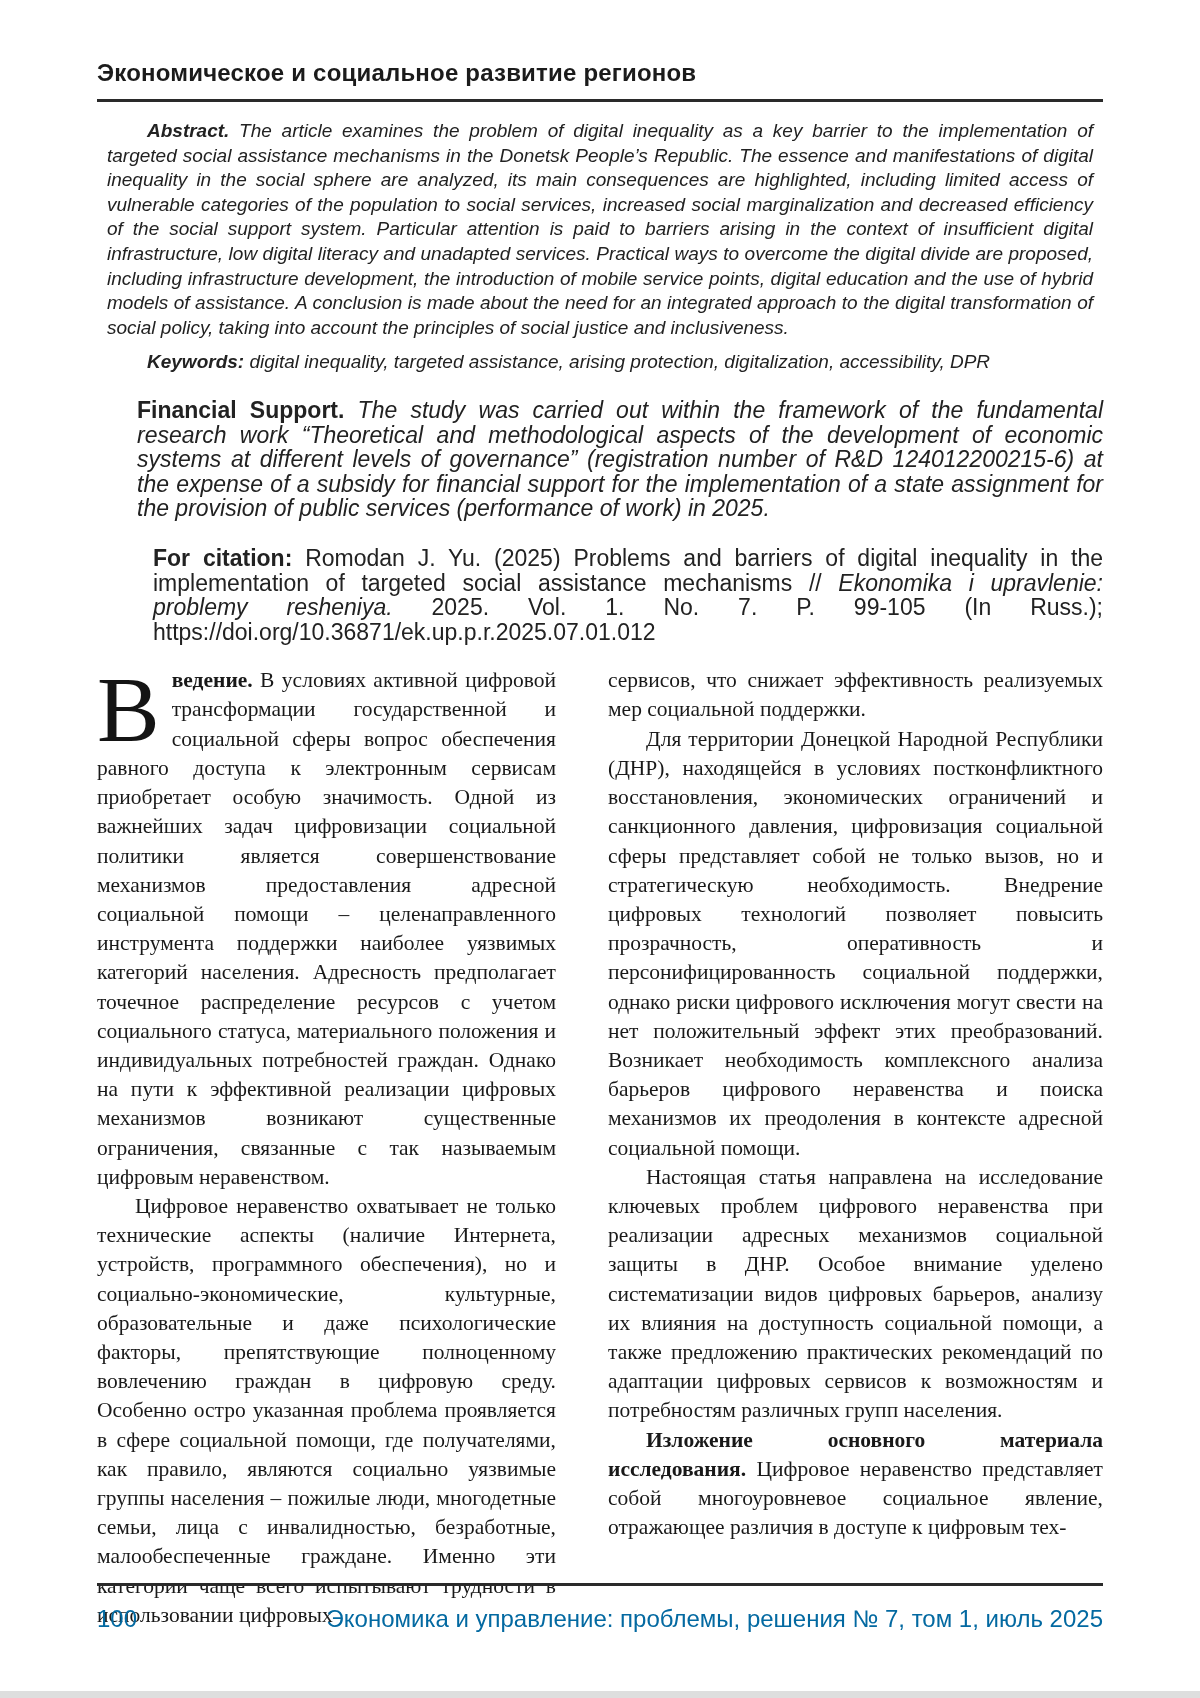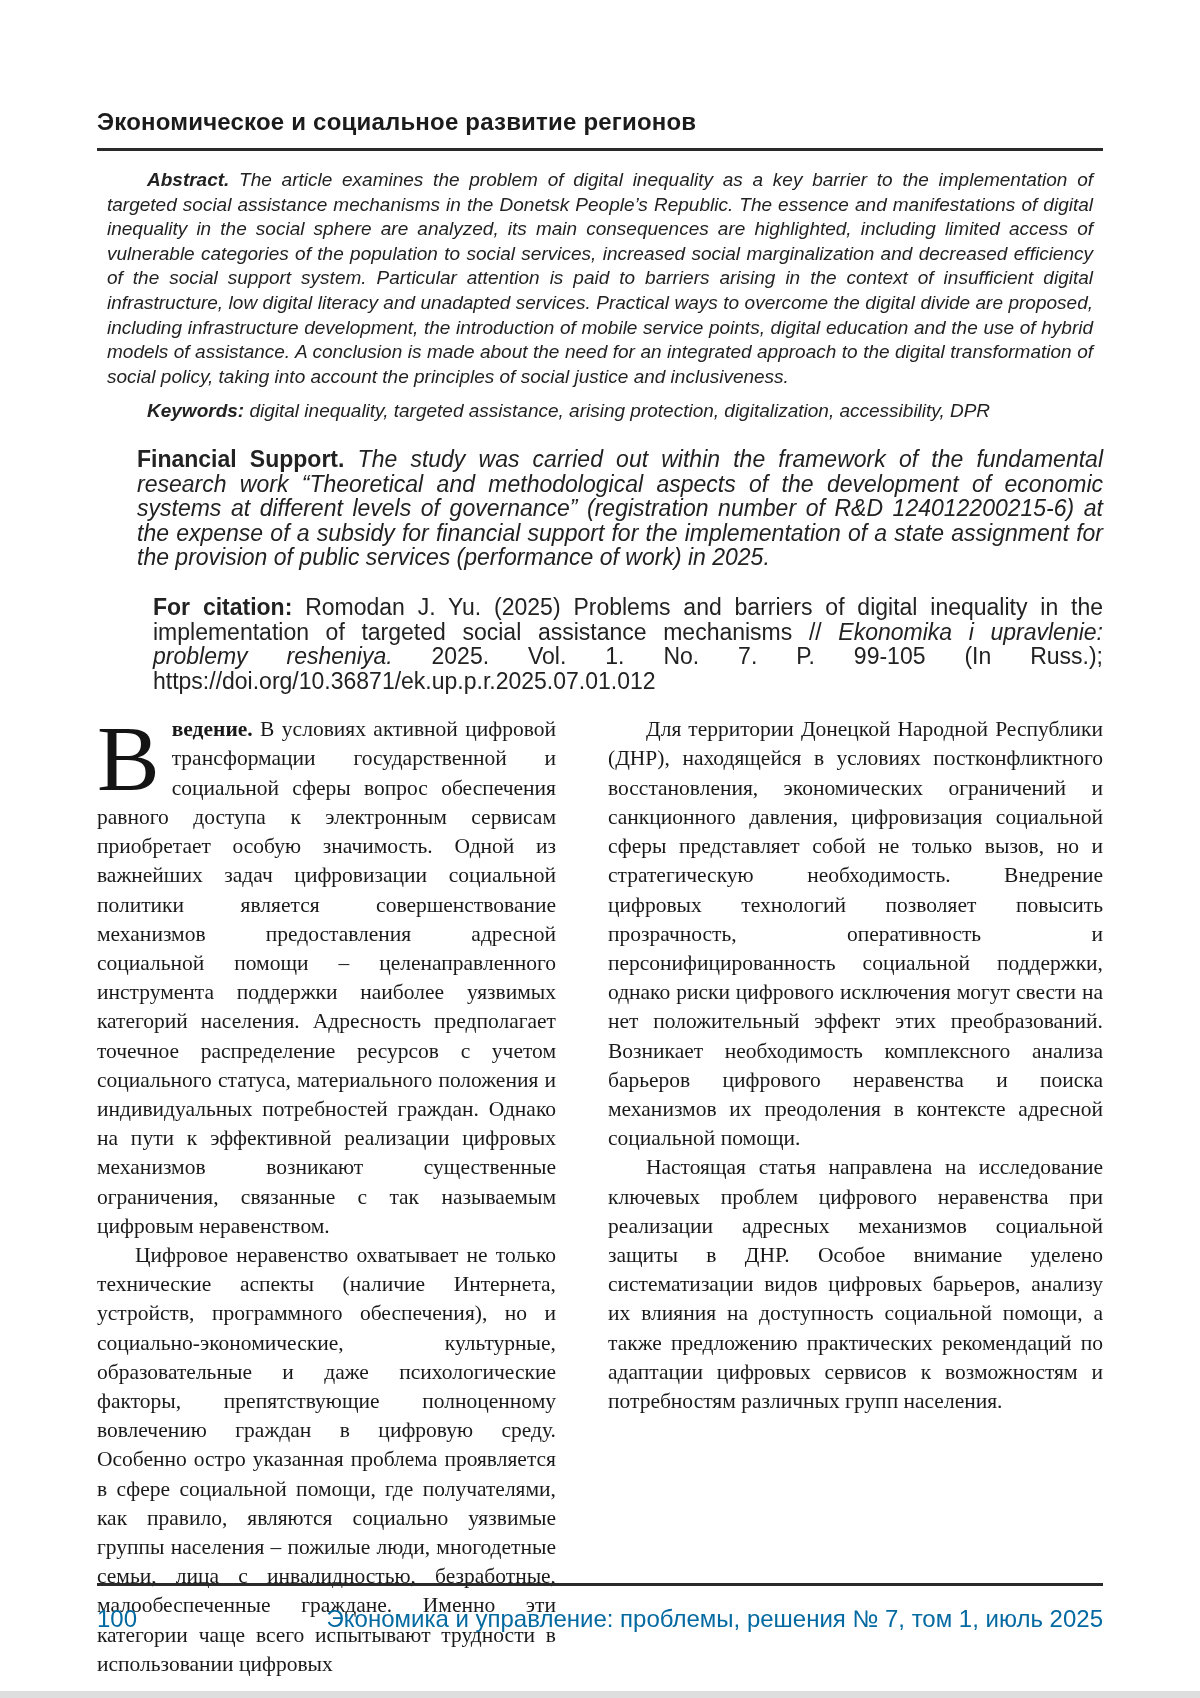--- a/index.html
+++ b/index.html
@@ -9,21 +9,21 @@
     height: 1698px;
     margin: 0 auto;
     background: #ffffff;
     color: #1c1c1c;
     overflow: hidden;
   }
   .content { margin: 0 97px; width: 1006px; }
 
   
   .running-head {
-    padding-top: 109px;
+    padding-top: 60px;
     font-family: "Liberation Sans", sans-serif;
     font-weight: bold;
     font-size: 24px;
     line-height: 26px;
     color: #1b1b1b;
     letter-spacing: 0.2px;
   }
   .head-rule {
     margin-top: 13px;
     border: 0;
@@ -136,22 +136,24 @@
     </div>
 
     <div class="columns">
 
       <div class="col-left">
         <p><span class="dropcap">В</span><span class="lead-bold-serif">ведение.</span><span> В условиях активной цифровой трансформации государственной и социальной сферы вопрос обеспечения равного доступа к электронным сервисам приобретает особую значимость. Одной из важнейших задач цифровизации социальной политики является совершенствование механизмов предоставления адресной социальной помощи – целенаправленного инструмента поддержки наиболее уязвимых категорий населения. Адресность предполагает точечное распределение ресурсов с учетом социального статуса, материального положения и индивидуальных потребностей граждан. Однако на пути к эффективной реализации цифровых механизмов возникают существенные ограничения, связанные с так называемым цифровым неравенством.</span></p>
         <p class="para-indent">Цифровое неравенство охватывает не только технические аспекты (наличие Интернета, устройств, программного обеспечения), но и социально-экономические, культурные, образовательные и даже психологические факторы, препятствующие полноценному вовлечению граждан в цифровую среду. Особенно остро указанная проблема проявляется в сфере социальной помощи, где получателями, как правило, являются социально уязвимые группы населения – пожилые люди, многодетные семьи, лица с инвалидностью, безработные, малообеспеченные граждане. Именно эти категории чаще всего испытывают трудности в использовании цифровых</p>
       </div>
 
       <div class="col-right">
+        <p>сервисов, что снижает эффективность реализуемых мер социальной поддержки.</p>
         <p class="para-indent">Для территории Донецкой Народной Республики (ДНР), находящейся в условиях постконфликтного восстановления, экономических ограничений и санкционного давления, цифровизация социальной сферы представляет собой не только вызов, но и стратегическую необходимость. Внедрение цифровых технологий позволяет повысить прозрачность, оперативность и персонифицированность социальной поддержки, однако риски цифрового исключения могут свести на нет положительный эффект этих преобразований. Возникает необходимость комплексного анализа барьеров цифрового неравенства и поиска механизмов их преодоления в контексте адресной социальной помощи.</p>
         <p class="para-indent">Настоящая статья направлена на исследование ключевых проблем цифрового неравенства при реализации адресных механизмов социальной защиты в ДНР. Особое внимание уделено систематизации видов цифровых барьеров, анализу их влияния на доступность социальной помощи, а также предложению практических рекомендаций по адаптации цифровых сервисов к возможностям и потребностям различных групп населения.</p>
+        <p class="para-indent"><span class="lead-bold-serif">Изложение основного материала исследования.</span><span> Цифровое неравенство представляет собой многоуровневое социальное явление, отражающее различия в доступе к цифровым тех-</span></p>
       </div>
 
     </div>
   </div>
 
   <div class="footer">
     <span>100</span>
     <span>Экономика и управление: проблемы, решения № 7, том 1, июль 2025</span>
   </div>
 

